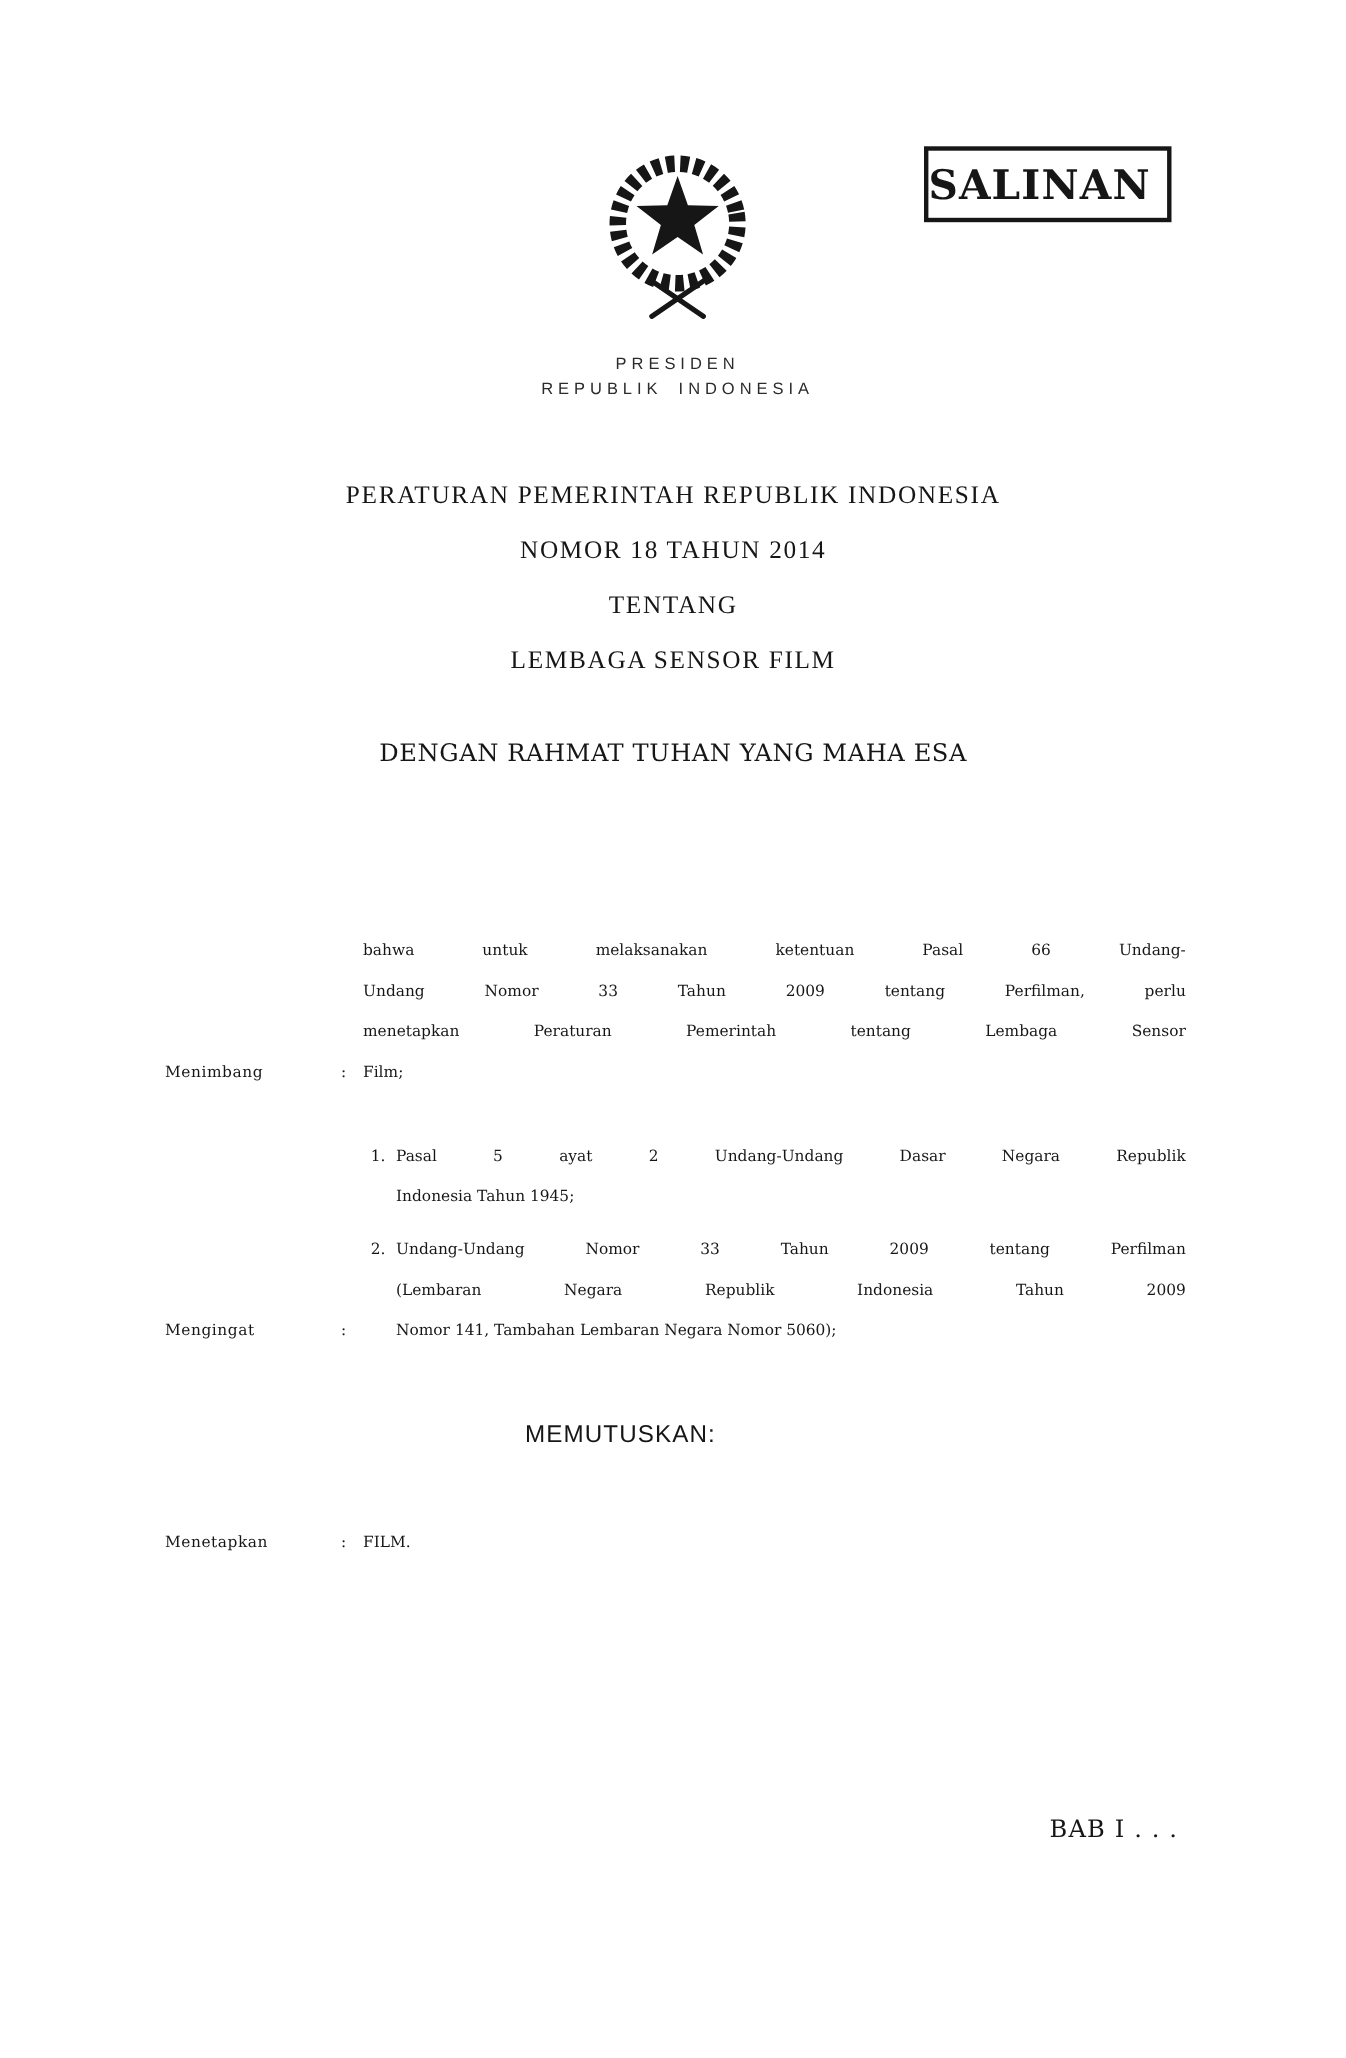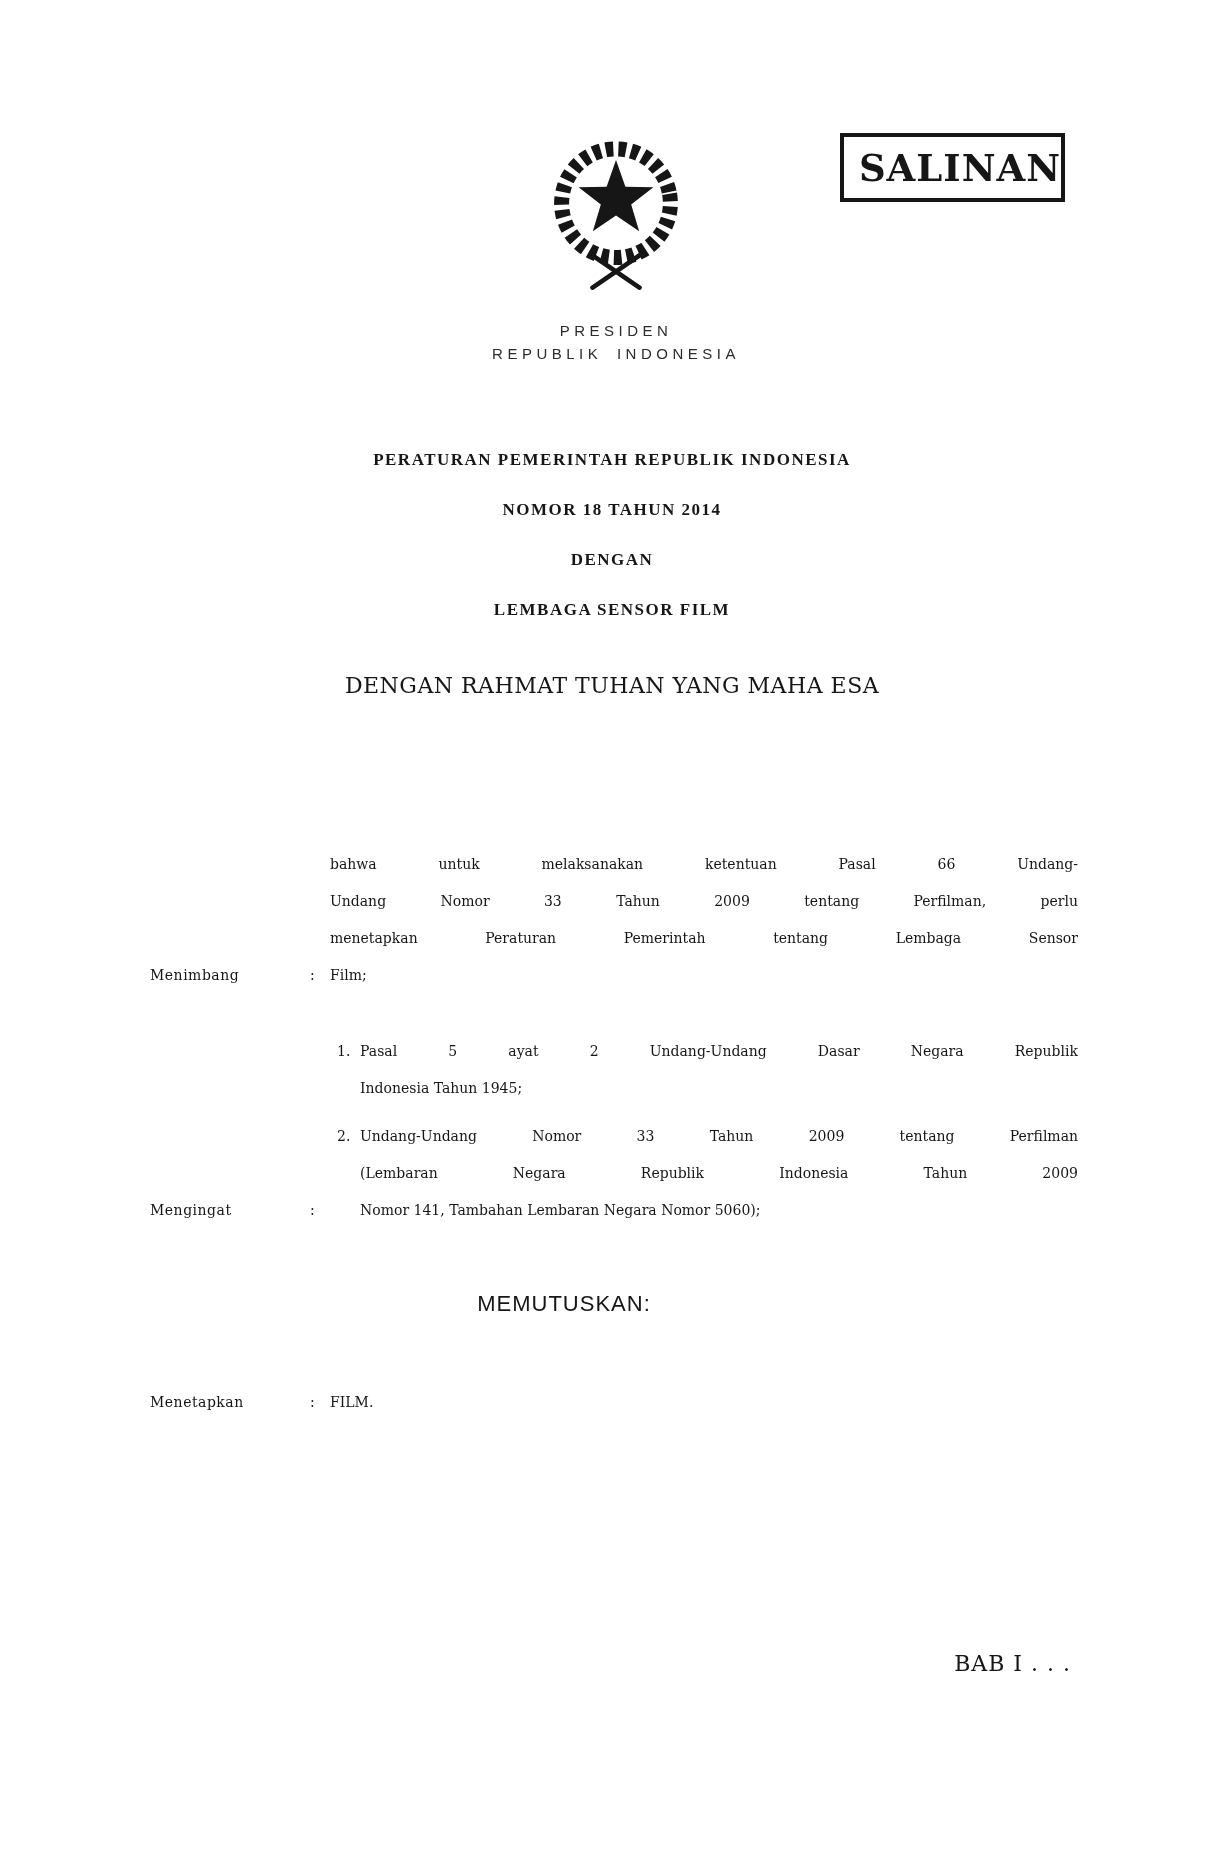--- a/index.html
+++ b/index.html
@@ -12,21 +12,21 @@
     font-family:"DejaVu Serif", serif;
     overflow:hidden;
   }
 
   
   .salinan-box {
     position:absolute; left:840px; top:133px;
     width:225px; height:69px;
     border:4px solid #161616;
     box-sizing:border-box;
-    display:flex; align-items:center; justify-content:flex-end;
+    display:flex; align-items:center; justify-content:flex-start;
   }
   .salinan-box span {
     font-family:"DejaVu Serif", serif;
     font-weight:bold; font-size:37px; letter-spacing:1px;
   }
 
   
   .emblem { position:absolute; left:541px; top:131px; width:150px; height:166px; }
   .emblem svg { display:block; width:100%; height:100%; }
 
@@ -35,24 +35,24 @@
     position:absolute; left:0; top:319px; width:1232px;
     text-align:center;
     font-family:"Liberation Sans", sans-serif;
     font-size:15px; line-height:23px;
     letter-spacing:4.5px; word-spacing:6px;
     color:#2b2b2b;
   }
 
   
   .title-block {
-    position:absolute; left:0; top:435px; width:1224px;
+    position:absolute; left:0; top:425px; width:1224px;
     text-align:center;
     font-family:"Liberation Serif", serif;
-    font-size:17px; line-height:50px; letter-spacing:1.5px;font-weight:bold;
+    font-size:23px; line-height:50px; letter-spacing:1.5px;
   }
   .invocation {
     position:absolute; left:0; top:660px; width:1224px;
     text-align:center;
     font-size:22px; line-height:52px; letter-spacing:0.5px;
   }
   .memutuskan {
     position:absolute; left:0; top:1285px; width:1128px;
     text-align:center;
     font-family:Liberation Sans, sans-serif;
@@ -114,21 +114,21 @@
   </div>
 
   <div class="letterhead">
     <div>PRESIDEN</div>
     <div>REPUBLIK INDONESIA</div>
   </div>
 
   <div class="title-block">
     <div>PERATURAN PEMERINTAH REPUBLIK INDONESIA</div>
     <div>NOMOR 18 TAHUN 2014</div>
-    <div>DENGAN</div>
+    <div>TENTANG</div>
     <div>LEMBAGA SENSOR FILM</div>
   </div>
 
   <div class="invocation">
     <div>DENGAN RAHMAT TUHAN YANG MAHA ESA</div>
   </div>
 
   <div class="row row-menimbang">
     <div class="lbl">Menimbang</div>
     <div class="col-colon">:</div>

